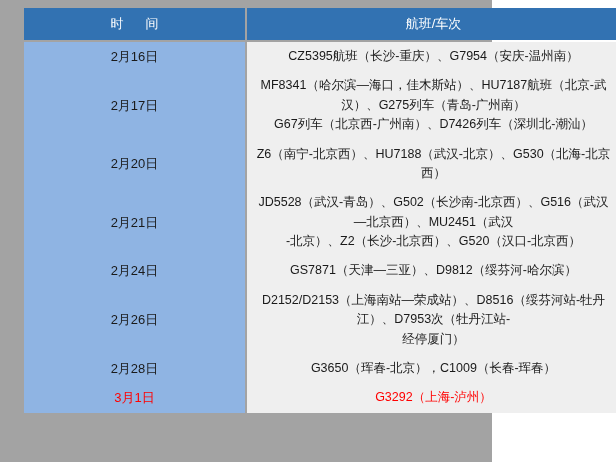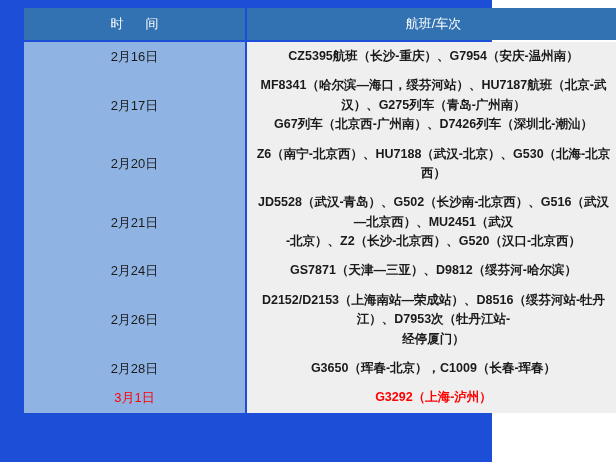--- a/index.html
+++ b/index.html
@@ -11,21 +11,21 @@
     height: 462px;
     background: #ffffff;
     font-family: "Liberation Sans", "DejaVu Sans", sans-serif;
     overflow: hidden;
   }
 
   .sheet {
     position: relative;
     width: 492px;
     height: 462px;
-    background: #1d4ed8;
+    background: #a3a3a3;
     box-sizing: border-box;
   }
 
   .table-wrap {
     position: absolute;
     left: 22px;
     top: 8px;
     width: 594px;
     box-sizing: border-box;
   }
@@ -89,21 +89,20 @@
     box-sizing: border-box;
   }
 
   tbody tr.highlight td.date-cell,
   tbody tr.highlight td.flight-cell {
     color: #FF0000;
   }
 
   .flight-line {
     display: block;
-    font-weight: bold;
   }
 
   
   tr.gap td {
     height: 2px;
     padding: 0;
     background: transparent;
     border: 0;
   }
 </style>
@@ -130,21 +129,21 @@
           </tr>
       <tr>
             <td class="date-cell">2月16日</td>
             <td class="flight-cell">
               <span class="flight-line">CZ5395航班（长沙-重庆）、G7954（安庆-温州南）</span>
             </td>
           </tr>
           <tr>
             <td class="date-cell">2月17日</td>
             <td class="flight-cell">
-              <span class="flight-line">MF8341（哈尔滨—海口，绥芬河站）、HU7187航班（北京-武汉）、G275列车（青岛-广州南）</span>
+              <span class="flight-line">MF8341（哈尔滨—海口，佳木斯站）、HU7187航班（北京-武汉）、G275列车（青岛-广州南）</span>
               <span class="flight-line">G67列车（北京西-广州南）、D7426列车（深圳北-潮汕）</span>
             </td>
           </tr>
           <tr>
             <td class="date-cell">2月20日</td>
             <td class="flight-cell">
               <span class="flight-line">Z6（南宁-北京西）、HU7188（武汉-北京）、G530（北海-北京西）</span>
             </td>
           </tr>
           <tr>

